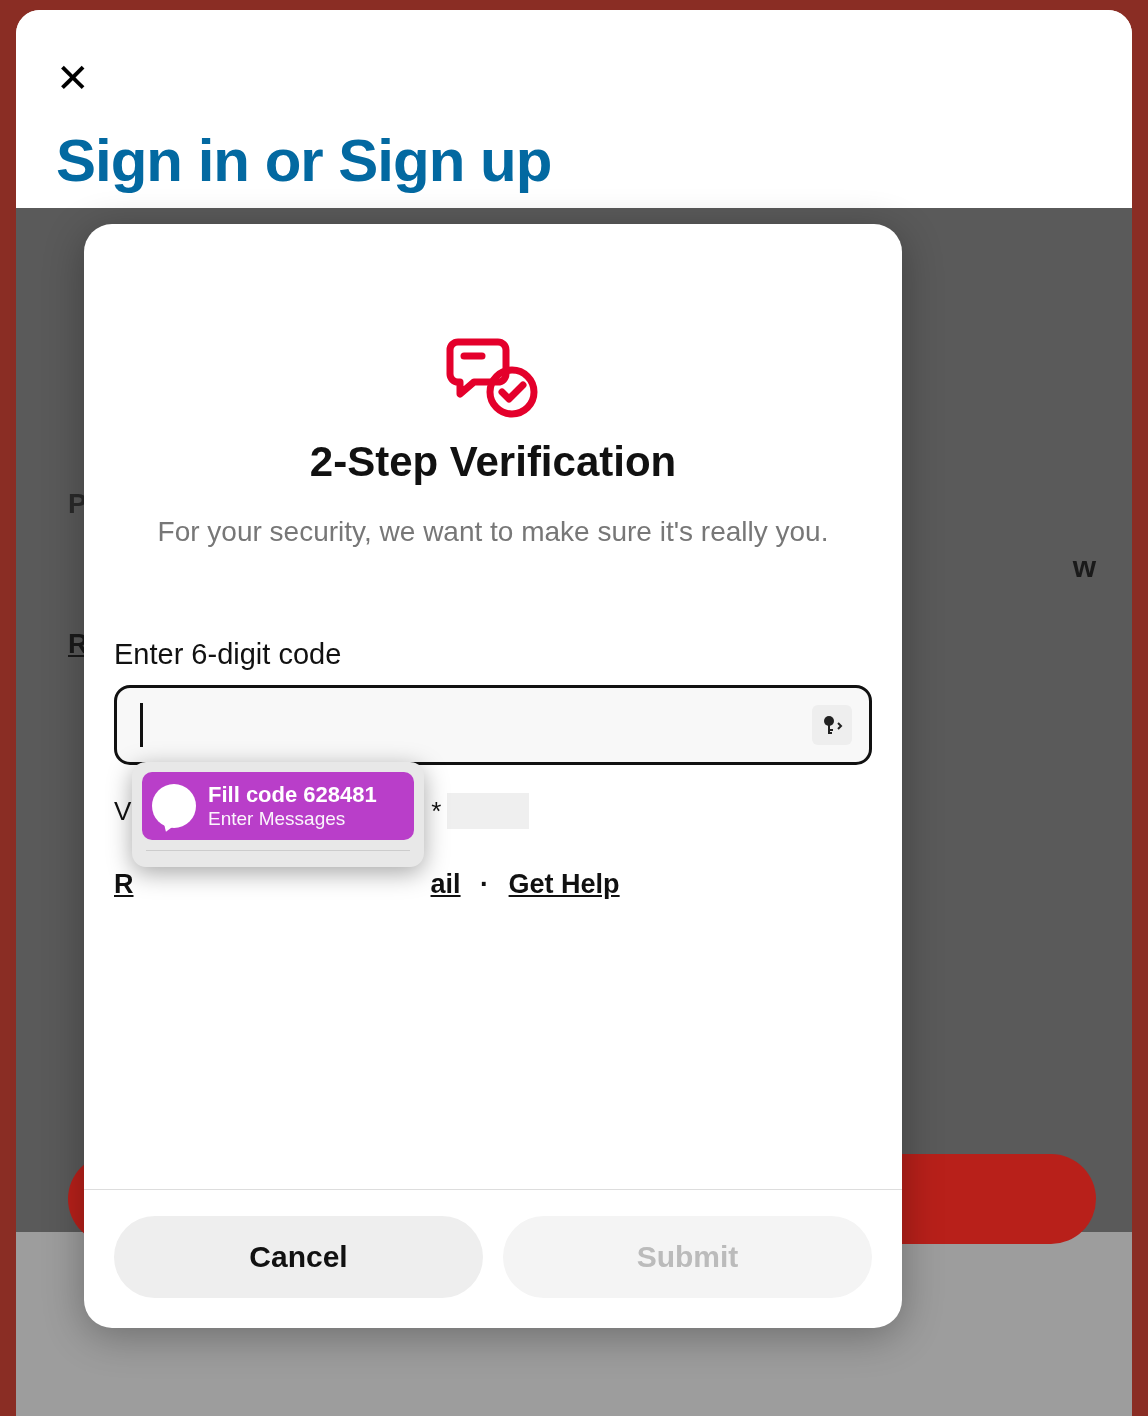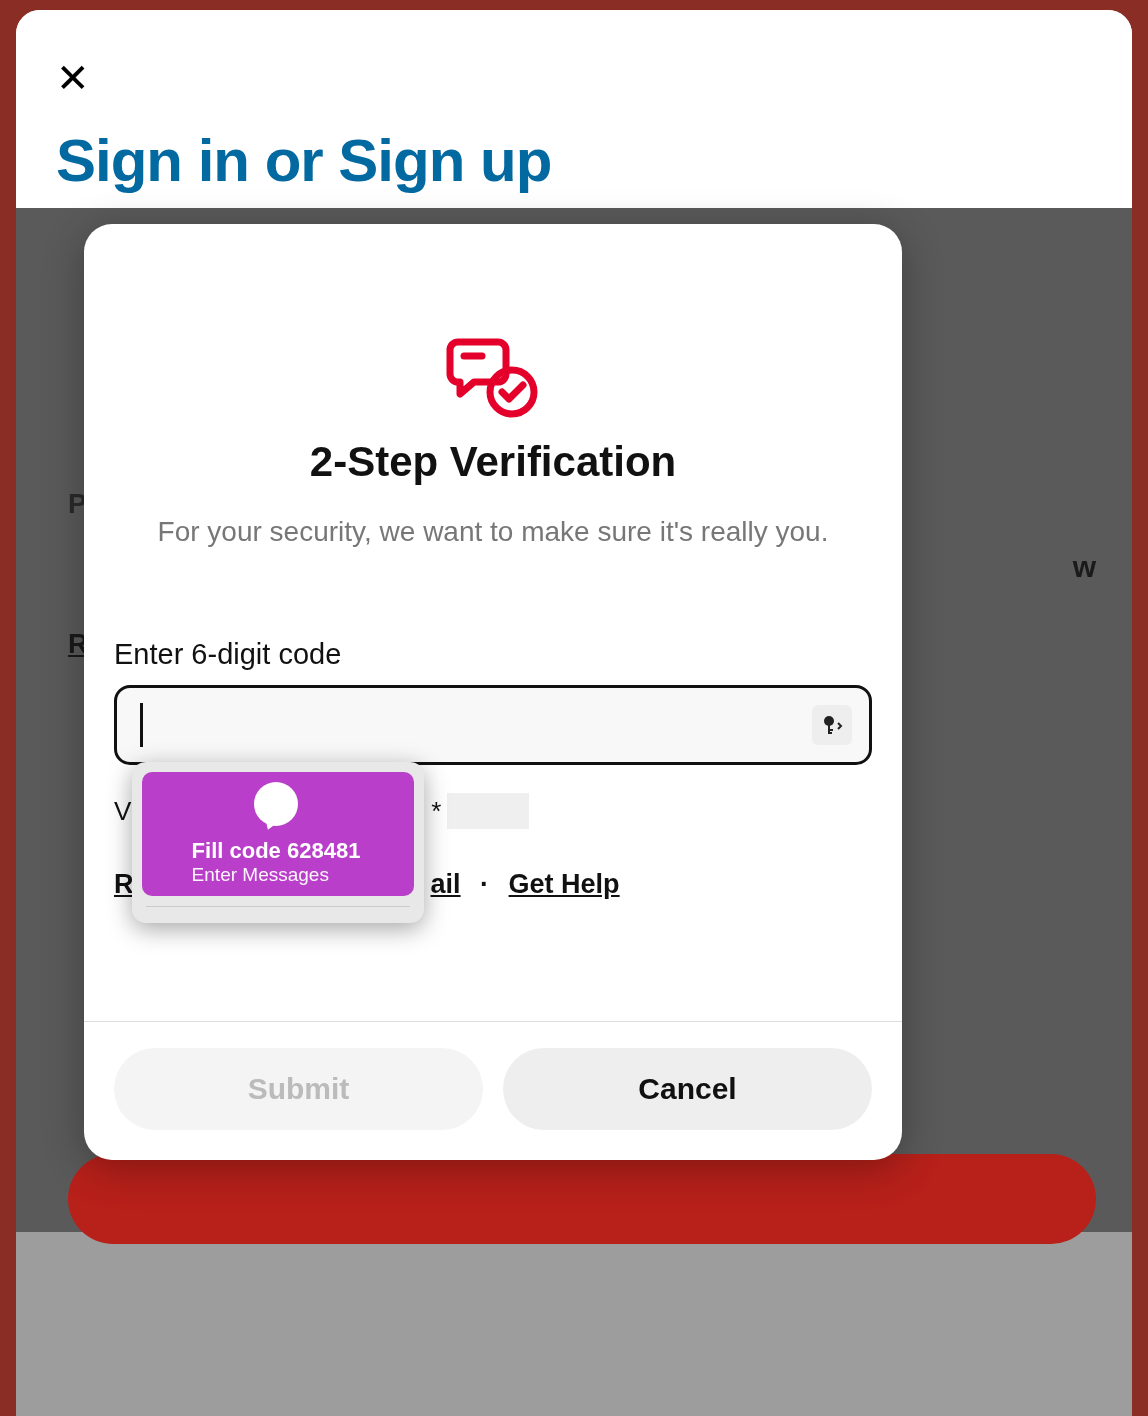--- a/index.html
+++ b/index.html
@@ -81,21 +81,21 @@
     position: absolute;
     top: 1024px; left: 0; right: 0; bottom: 0;
     background: #9d9d9d;
   }
 
   
   .modal {
     position: absolute;
     top: 224px; left: 84px;
     width: 818px;
-    height: 936px;
+    height: 1104px;
     background: #fff;
     border-radius: 28px;
     box-shadow: 0 8px 40px rgba(0,0,0,0.3);
     display: flex;
     flex-direction: column;
   }
   .modal-body {
     flex: 1;
     padding: 60px 30px 0 30px;
     display: flex;
@@ -214,21 +214,20 @@
     padding: 10px;
   }
   .fill-row {
     background: #b93ec9;
     border-radius: 10px;
     padding: 10px 14px 10px 10px;
     display: flex;
     align-items: center;
     gap: 12px;
     cursor: pointer;
-    flex-direction: column;
   }
   .bubble-icon {
     width: 44px; height: 44px;
     background: #fff;
     border-radius: 50%;
     position: relative;
     flex-shrink: 0;
   }
   .bubble-icon::after {
     content: "";
@@ -309,22 +308,22 @@
 
     <div class="links-row">
       <span class="link">R</span>
       <span style="display:inline-block;width:282px"></span>
       <span class="link">ail</span>
       <span class="dot">·</span>
       <span class="link">Get Help</span>
     </div>
   </div>
   <div class="modal-footer">
+    <button class="footer-btn cancel-btn">Cancel</button>
     <button class="footer-btn submit-btn">Submit</button>
-    <button class="footer-btn cancel-btn">Cancel</button>
   </div>
 </div>
 
 <div class="autofill">
   <div class="fill-row">
     <div class="bubble-icon"></div>
     <div class="fill-text">
       <span class="fill-title">Fill code 628481</span>
       <span class="fill-sub">Enter Messages</span>
     </div>

